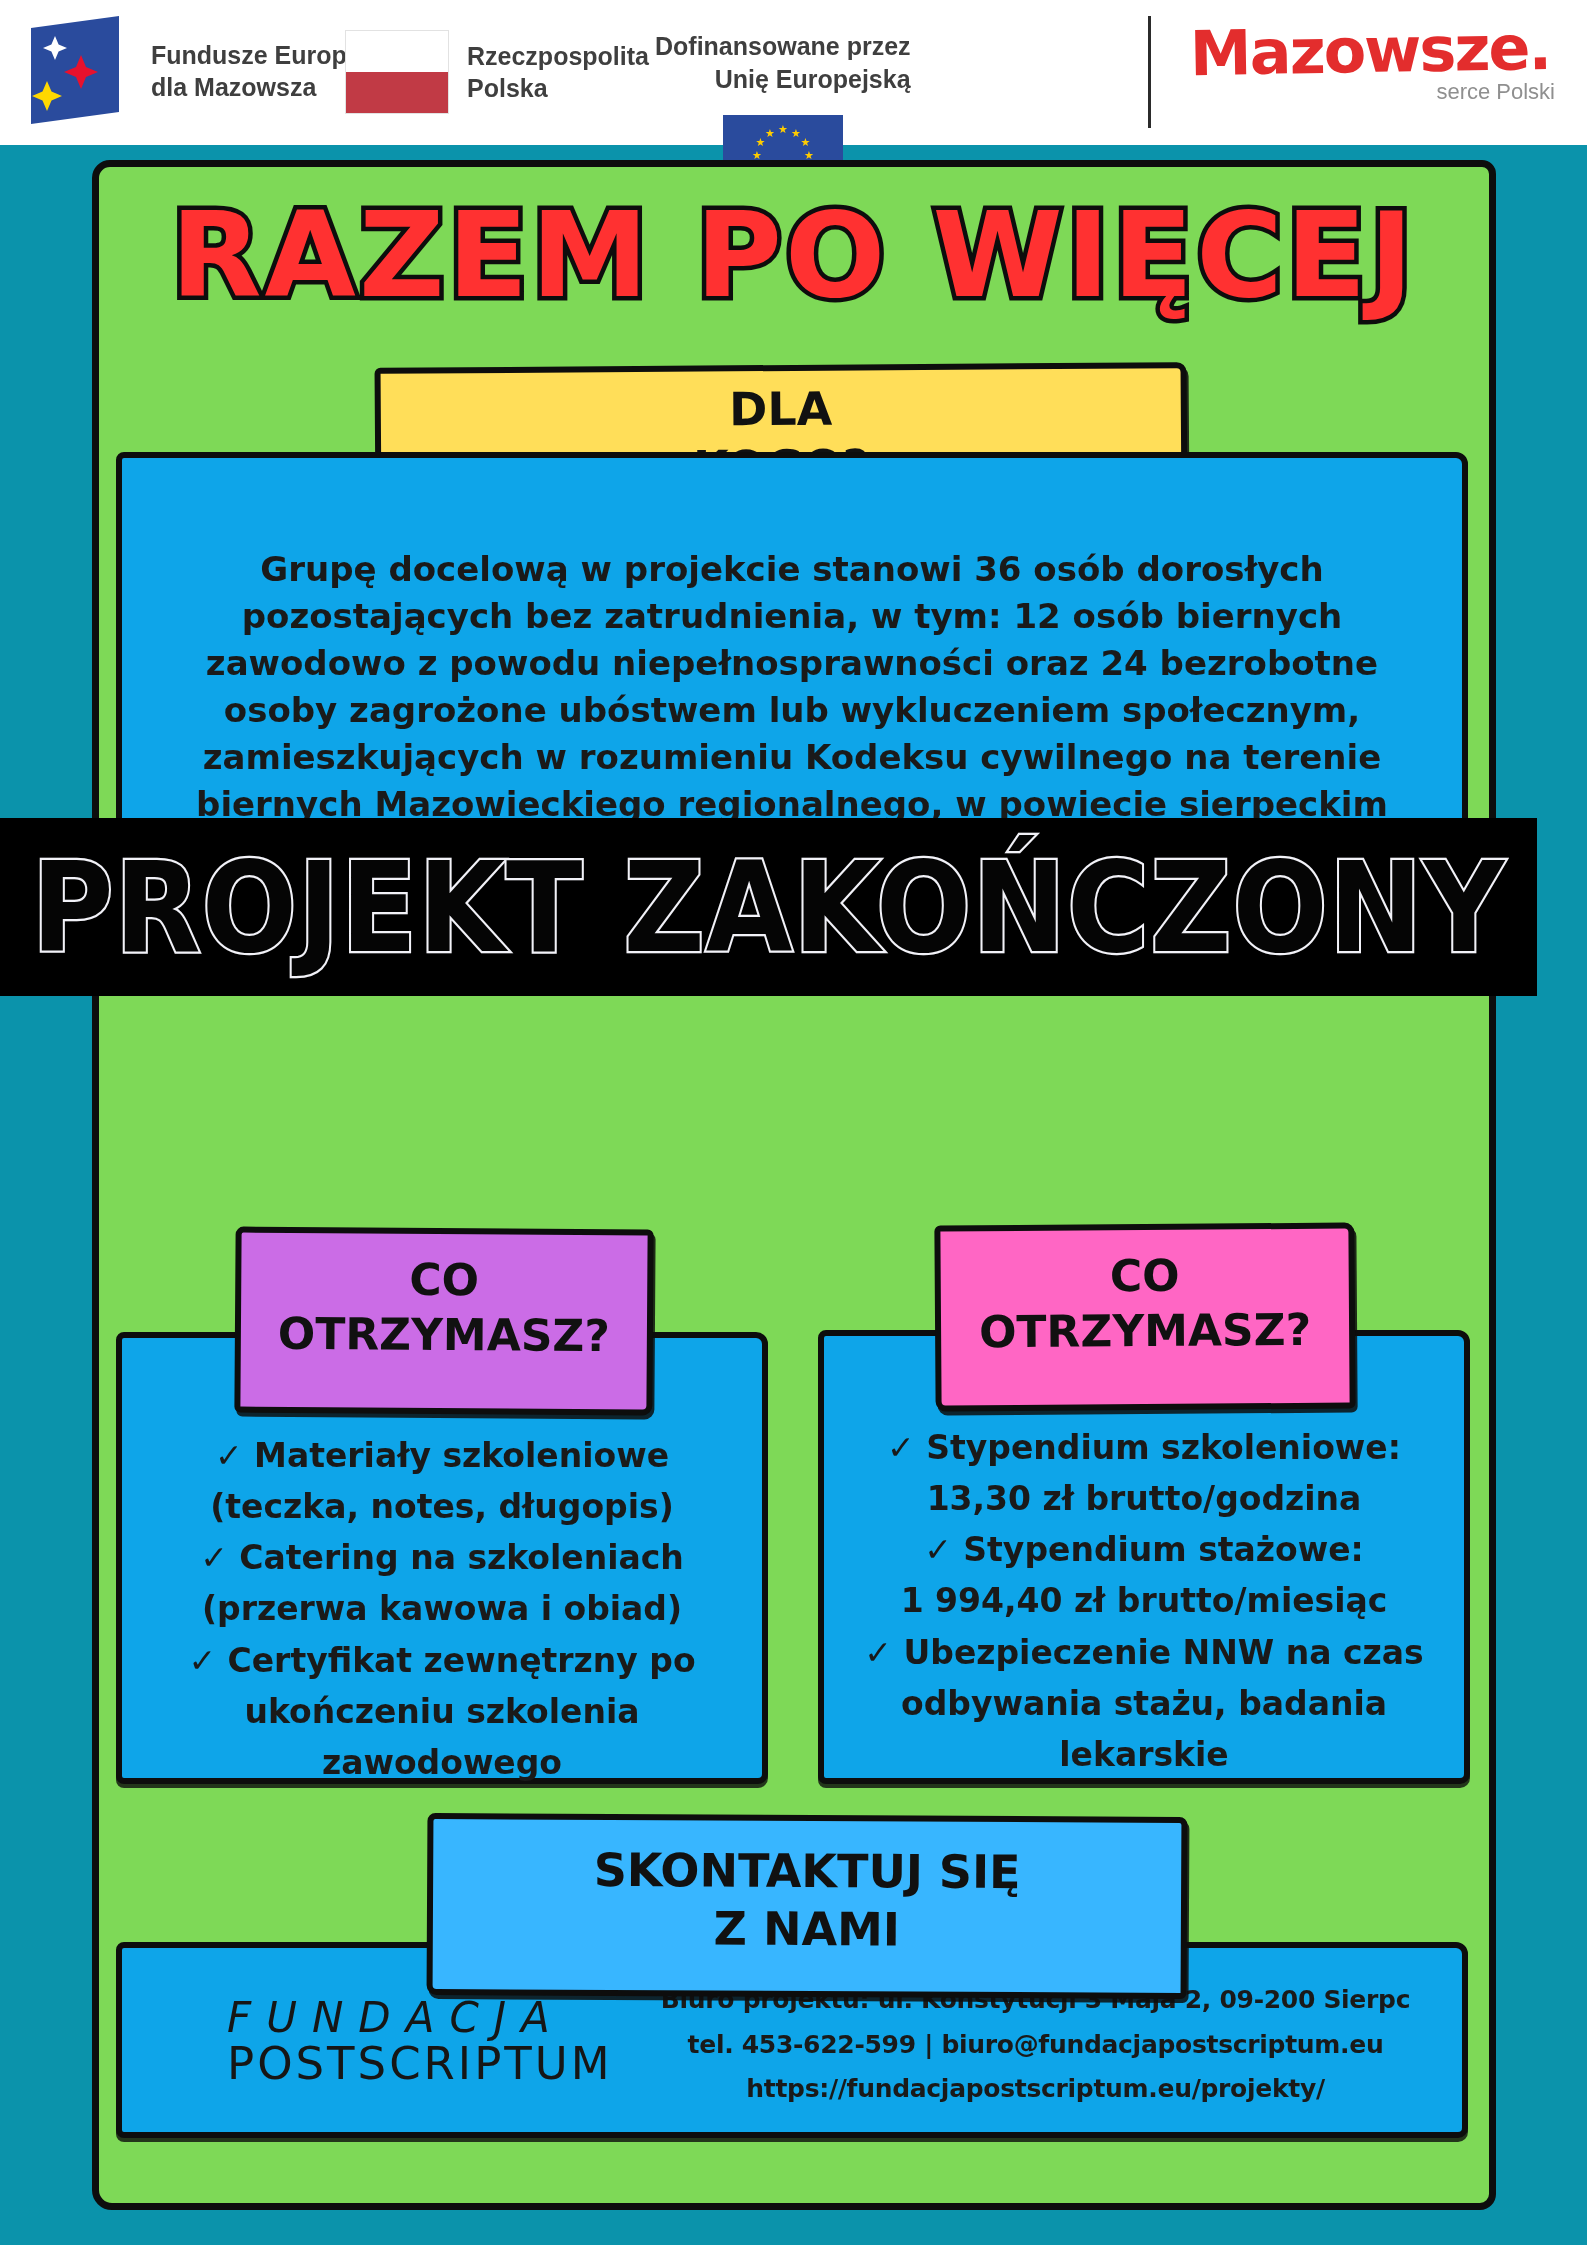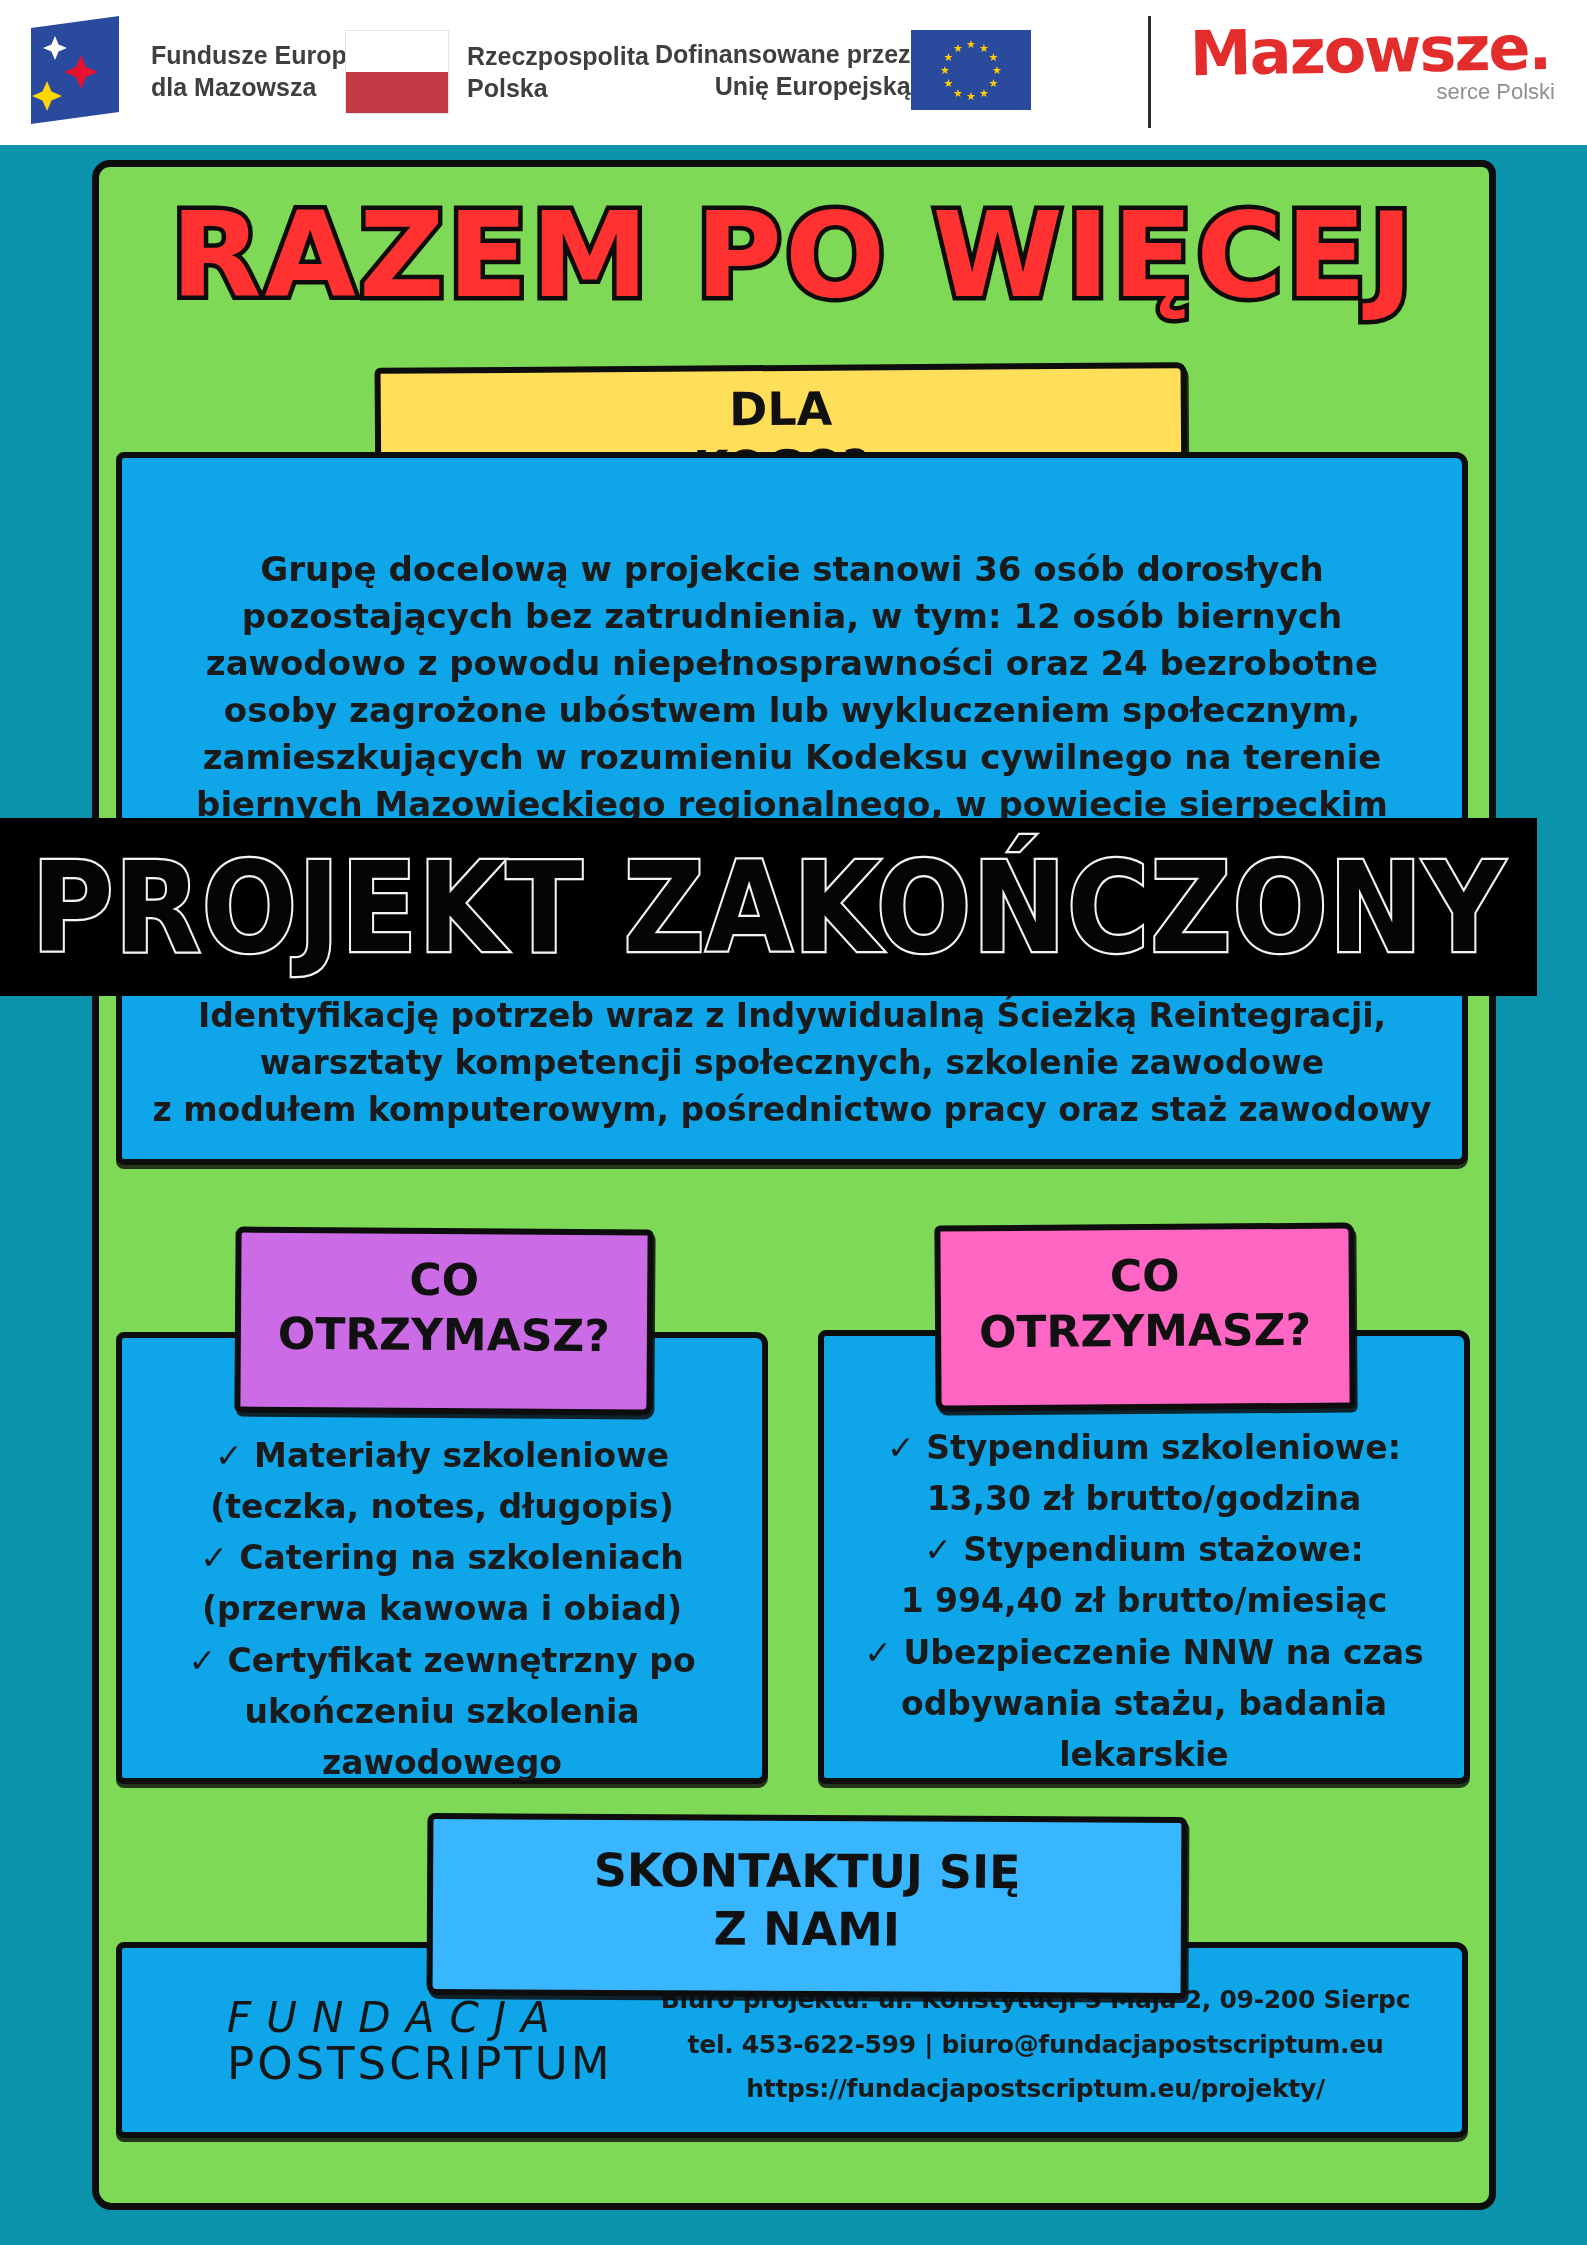--- a/index.html
+++ b/index.html
@@ -18,21 +18,21 @@
   .topbar{position:absolute;left:0;top:0;width:1587px;height:145px;background:#ffffff;}
   .hgroup{position:absolute;display:flex;align-items:center;}
   .hlogo-text{font-family:"Liberation Sans",sans-serif;font-size:25px;font-weight:700;
     color:var(--header_text);line-height:1.3;}
   .hlogo-text.right{text-align:right;}
   .feds{left:15px;top:10px;gap:16px;}
   .poland{left:345px;top:30px;gap:18px;}
   .pl-flag{width:104px;height:84px;border:1px solid #e2e2e2;display:flex;flex-direction:column;}
   .pl-flag .w{flex:1;background:#ffffff;}
   .pl-flag .r{flex:1;background:var(--flag_red);}
-  .cofund{left:655px;top:30px;}
+  .cofund{left:655px;top:30px;gap:20px;flex-direction:column;}
   .divider{position:absolute;left:1148px;top:16px;width:3px;height:112px;background:#2b2b2b;}
   .mazowsze{position:absolute;left:1175px;top:14px;width:390px;}
   .mz-text{font-size:62px;font-weight:bold;color:var(--mazowsze_red);text-align:center;
     letter-spacing:-2px;transform:rotate(-1deg);}
   .mz-tag{font-size:22px;color:var(--tagline_gray);text-align:right;margin-top:-8px;padding-right:10px;
     font-family:"Liberation Sans",sans-serif;}
 
   
   .green-panel{position:absolute;left:92px;top:160px;width:1404px;height:2050px;
     background:var(--green);border:7px solid var(--outline);
@@ -150,25 +150,20 @@
   </div>
   <div class="whitebox who-box">
     <div>Grupę docelową w projekcie stanowi 36 osób dorosłych</div>
     <div>pozostających bez zatrudnienia, w tym: 12 osób biernych</div>
     <div>zawodowo z powodu niepełnosprawności oraz 24 bezrobotne</div>
     <div>osoby zagrożone ubóstwem lub wykluczeniem społecznym,</div>
     <div>zamieszkujących w rozumieniu Kodeksu cywilnego na terenie</div>
     <div>biernych Mazowieckiego regionalnego, w powiecie sierpeckim</div>
   </div>
 
-  <div class="whitebox activities-box">
-    <div>Identyfikację potrzeb wraz z Indywidualną Ścieżką Reintegracji,</div>
-    <div>warsztaty kompetencji społecznych, szkolenie zawodowe</div>
-    <div>z modułem komputerowym, pośrednictwo pracy oraz staż zawodowy</div>
-  </div>
 
   <div class="hbox purple-box">
     <div class="hl">CO</div>
     <div class="hl">OTRZYMASZ?</div>
   </div>
   <div class="whitebox left-benefits">
     <div>✓ Materiały szkoleniowe</div>
     <div>(teczka, notes, długopis)</div>
     <div>✓ Catering na szkoleniach</div>
     <div>(przerwa kawowa i obiad)</div>

